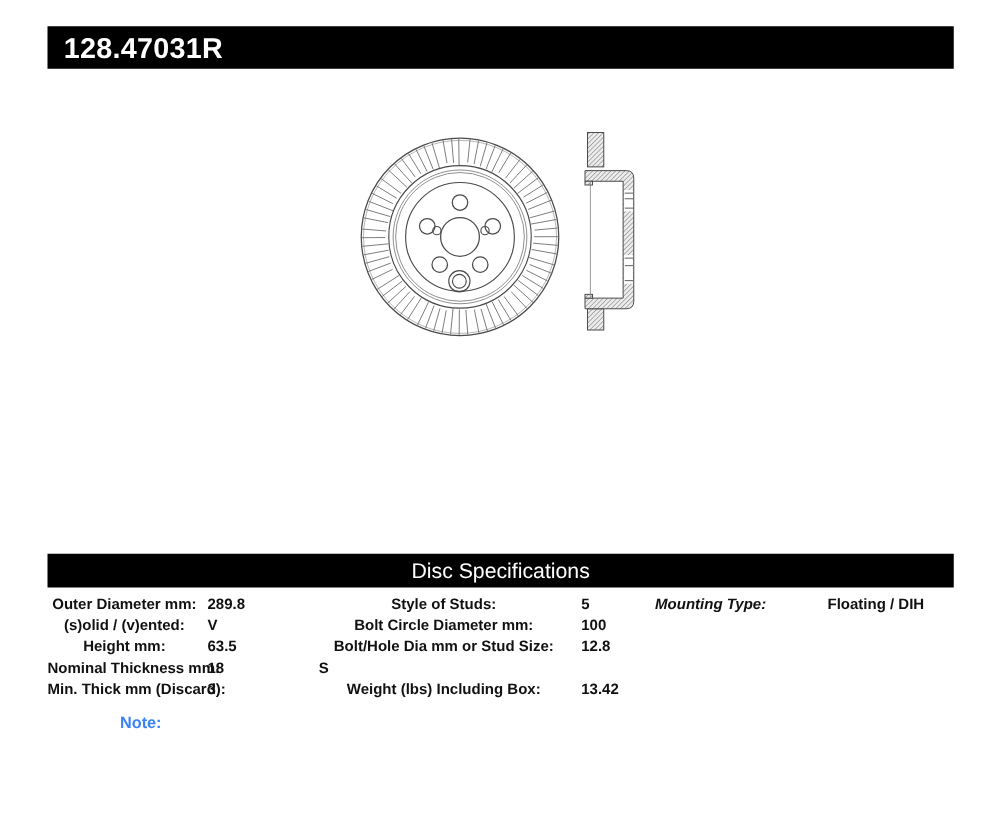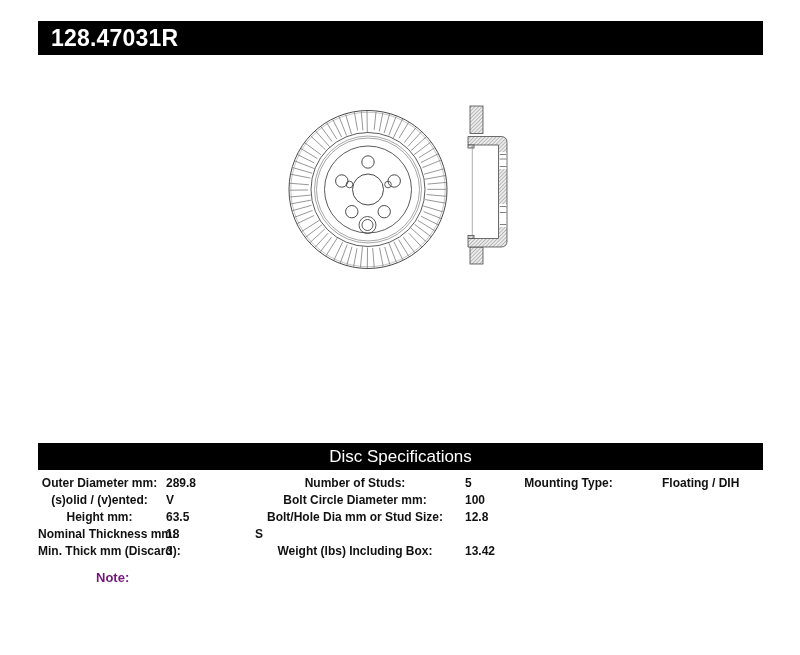--- a/index.html
+++ b/index.html
@@ -24,25 +24,25 @@
   #drawing-area{position:absolute;left:0;top:0;width:800px;height:440px;}
   .spec-col{position:absolute;top:474px;}
   #spec-col-left{left:38px;}
   #spec-col-middle{left:250px;}
   #spec-col-right{left:480px;}
   .spec-row{display:flex;height:17px;align-items:center;
     font-size:12px;font-weight:bold;color:#111;}
   .spec-label{text-align:center;white-space:nowrap;}
   #spec-col-left .spec-label{width:123px;}
   #spec-col-middle .spec-label{width:210px;}
-  #spec-col-right .spec-label{width:177px;}
+  #spec-col-right .spec-label{width:177px;font-style:italic;}
   .spec-value{margin-left:5px;white-space:nowrap;}
   #note-label{
     position:absolute;left:96px;top:570px;
-    font-size:13px;font-weight:bold;color:#701a75;
+    font-size:13px;font-weight:bold;color:#3b82f6;
   }
 </style>
 </head>
 <body>
 
 <div class="bar" id="header-bar">
   <span class="bar-text">128.47031R</span>
 </div>
 
 <svg id="drawing-area" viewBox="0 0 800 440" xmlns="http://www.w3.org/2000/svg">
@@ -190,21 +190,21 @@
     <span class="spec-value">18</span>
   </div>
   <div class="spec-row">
     <span class="spec-label">Min. Thick mm (Discard):</span>
     <span class="spec-value">3</span>
   </div>
 </div>
 
 <div class="spec-col" id="spec-col-middle">
   <div class="spec-row">
-    <span class="spec-label">Number of Studs:</span>
+    <span class="spec-label">Style of Studs:</span>
     <span class="spec-value">5</span>
   </div>
   <div class="spec-row">
     <span class="spec-label">Bolt Circle Diameter mm:</span>
     <span class="spec-value">100</span>
   </div>
   <div class="spec-row">
     <span class="spec-label">Bolt/Hole Dia mm or Stud Size:</span>
     <span class="spec-value">12.8</span>
   </div>

